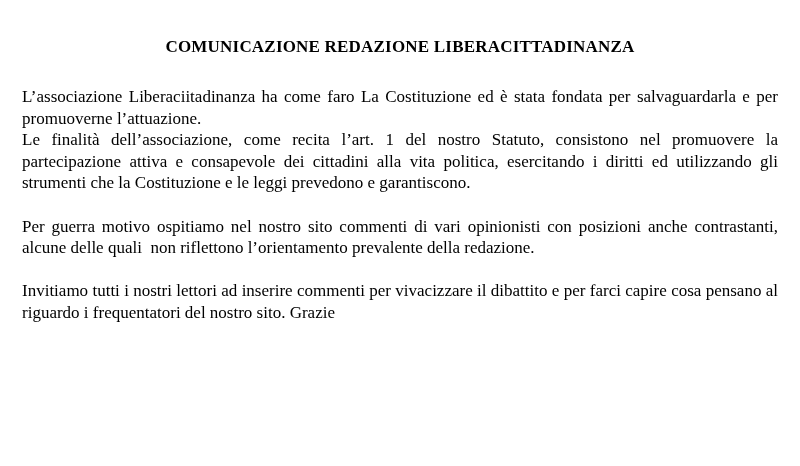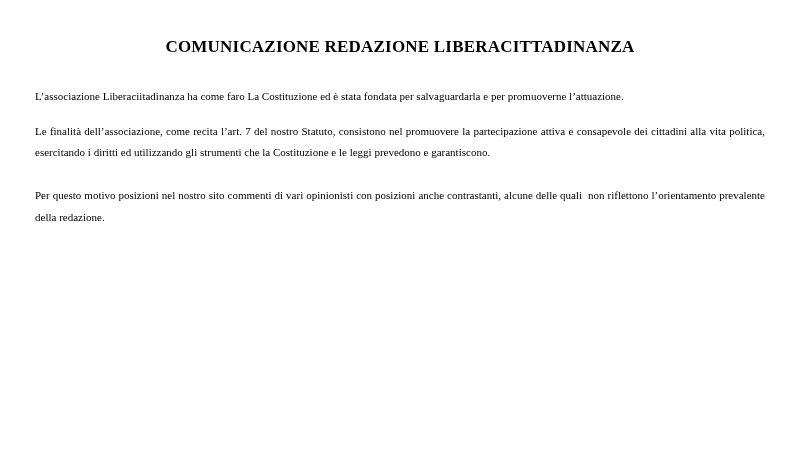--- a/index.html
+++ b/index.html
@@ -20,43 +20,46 @@
     }
     .doc-title {
       margin: 0 0 29px 0;
       font-size: 17px;
       font-weight: bold;
       text-align: center;
       letter-spacing: 0.2px;
       line-height: 21px;
     }
     .doc-body p {
-      margin: 13px;
-      font-size: 11px;
+      margin: 0;
+      font-size: 17px;
       line-height: 21.6px;
       text-align: justify;
       white-space: pre-wrap; 
     }
     .block + .block {
       margin-top: 21.6px; 
     }
   </style>
 </head>
 <body>
 
 <div class="page">
 
   <h1 class="doc-title">COMUNICAZIONE REDAZIONE LIBERACITTADINANZA</h1>
 
   <div class="doc-body">
 
     <div class="block">
       <p>L’associazione Liberaciitadinanza ha come faro La Costituzione ed è stata fondata per salvaguardarla e per promuoverne l’attuazione.</p>
-      <p>Le finalità dell’associazione, come recita l’art. 7 del nostro Statuto, consistono nel promuovere la partecipazione attiva e consapevole dei cittadini alla vita politica, esercitando i diritti ed utilizzando gli strumenti che la Costituzione e le leggi prevedono e garantiscono.</p>
+      <p>Le finalità dell’associazione, come recita l’art. 1 del nostro Statuto, consistono nel promuovere la partecipazione attiva e consapevole dei cittadini alla vita politica, esercitando i diritti ed utilizzando gli strumenti che la Costituzione e le leggi prevedono e garantiscono.</p>
     </div>
 
     <div class="block">
-      <p>Per questo motivo posizioni nel nostro sito commenti di vari opinionisti con posizioni anche contrastanti, alcune delle quali  non riflettono l’orientamento prevalente della redazione.</p>
+      <p>Per guerra motivo ospitiamo nel nostro sito commenti di vari opinionisti con posizioni anche contrastanti, alcune delle quali  non riflettono l’orientamento prevalente della redazione.</p>
     </div>
 
+    <div class="block">
+      <p>Invitiamo tutti i nostri lettori ad inserire commenti per vivacizzare il dibattito e per farci capire cosa pensano al riguardo i frequentatori del nostro sito. Grazie</p>
+    </div>
 
   </div>
 </div>
 
 </body></html>

